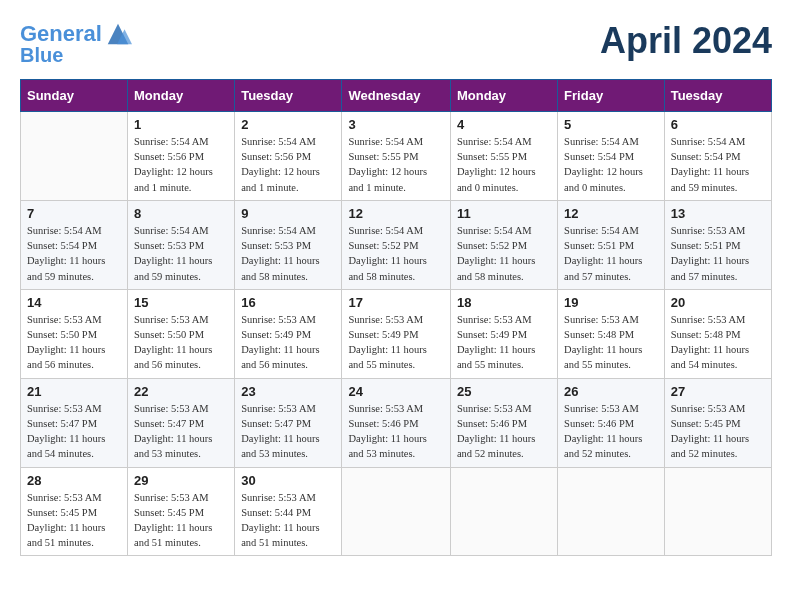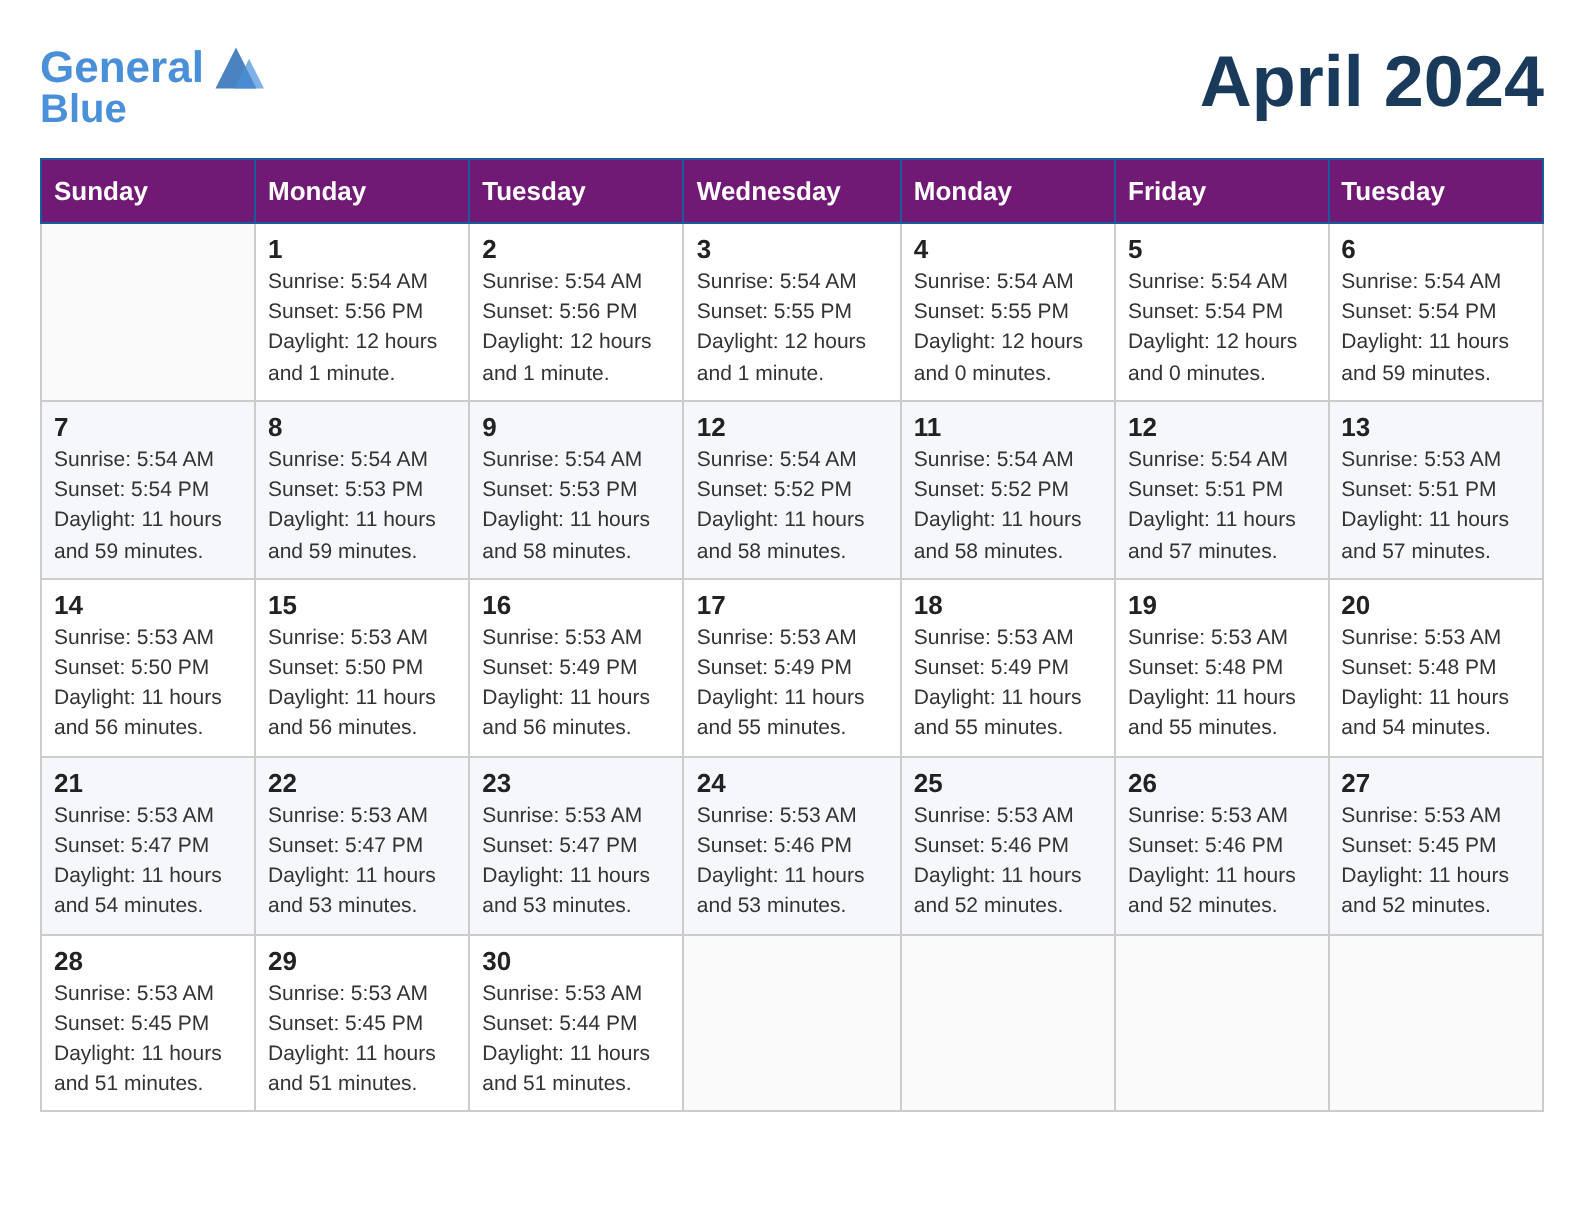--- a/index.html
+++ b/index.html
@@ -74,20 +74,21 @@
     .day-number {
       font-size: 13px;
       font-weight: bold;
       color: #222;
       margin-bottom: 2px;
     }
     .day-info {
       color: #333;
       font-size: 10.5px;
       line-height: 1.45;
+      font-family: Liberation Serif, serif;
     }
     td.empty {
       background: #fafafa;
     }
   </style>
 </head>
 <body>
 
 <div class="header">
   <div class="logo">

